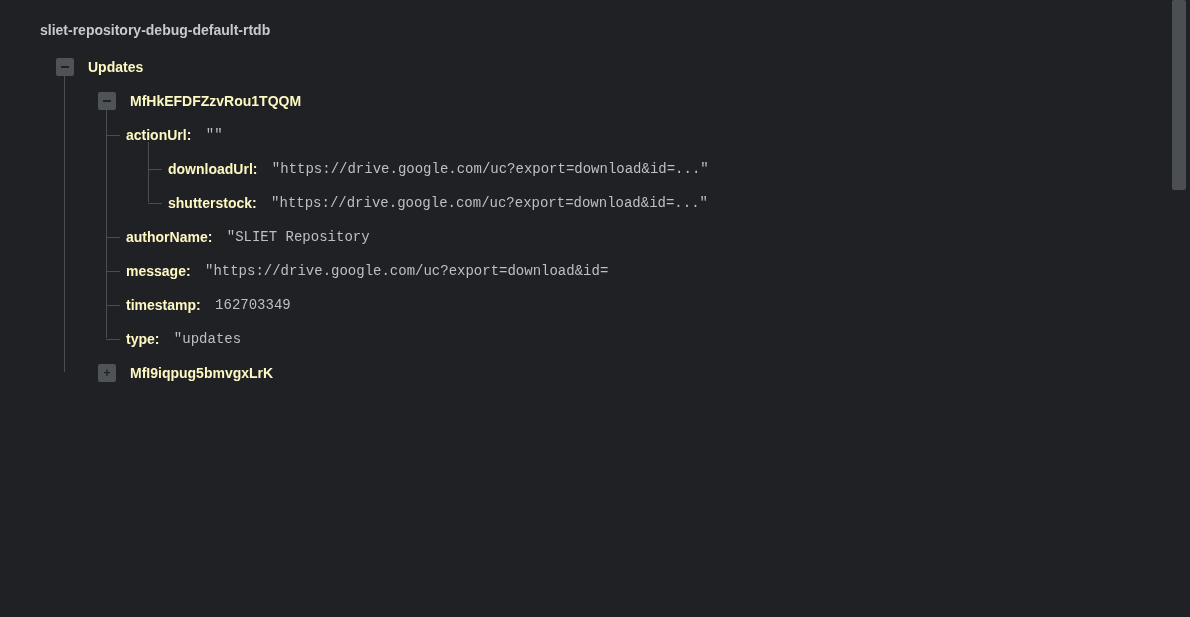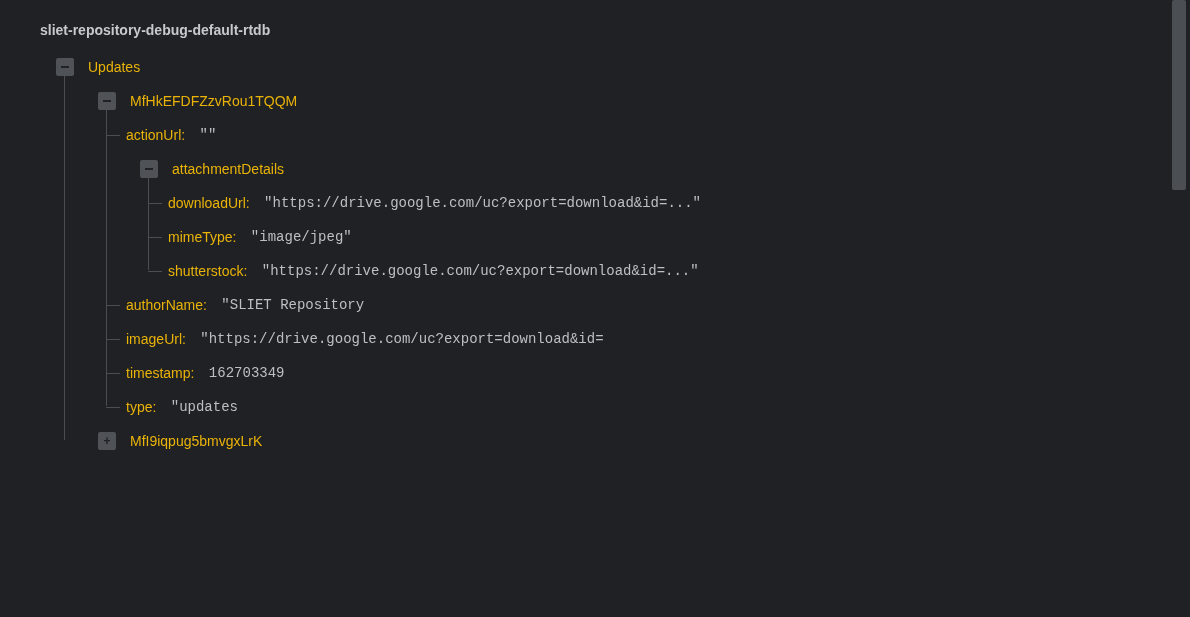--- a/index.html
+++ b/index.html
@@ -49,22 +49,22 @@
     font-weight: bold;
     color: #202124;
     line-height: 1;
     flex-shrink: 0;
     position: relative;
     z-index: 2;
   }
   .toggle.plus::before { content: "+"; }
   .toggle.minus::before { content: ""; display:block; width:8px; height:2px; background:#202124; }
   .key {
-    font-weight: 400;
-    color: #eab308;
+    font-weight: 700;
+    color: #fef9c3;
   }
   .key::after { content: ":"; padding-right: 6px; }
   .key.nocolons::after { content: ""; }
   .val {
     font-family: "Menlo","Consolas","Liberation Mono",monospace;
     color: #bdbfc1;
     white-space: pre;
   }
   .children {
     position: relative;
@@ -118,54 +118,44 @@
             <span class="key nocolons">MfHkEFDFZzvRou1TQQM</span>
           </div>
           <ul class="children">
             <li class="node leaf">
               <div class="row">
                   <span class="key">actionUrl</span>
                   <span class="val"> ""</span>
                 </div>
             </li>
             <li class="node">
-              <div class="row">
-                <span class="toggle minus"></span>
-                <span class="key nocolons">attachmentDetails</span>
-              </div>
               <ul class="children">
                 <li class="node leaf">
                     <div class="row">
                       <span class="key">downloadUrl</span>
                       <span class="val"> "https://drive.google.com/uc?export=download&amp;id=..."</span>
-                    </div>
-                  </li>
-                <li class="node leaf">
-                    <div class="row">
-                      <span class="key">mimeType</span>
-                      <span class="val"> "image/jpeg"</span>
                     </div>
                   </li>
                 <li class="node leaf">
                     <div class="row">
                       <span class="key">shutterstock</span>
                       <span class="val"> "https://drive.google.com/uc?export=download&amp;id=..."</span>
                     </div>
                   </li>
               </ul>
             </li>
             <li class="node leaf">
                 <div class="row">
                   <span class="key">authorName</span>
                   <span class="val"> "SLIET Repository</span>
                 </div>
               </li>
             <li class="node leaf">
                 <div class="row">
-                  <span class="key">imageUrl</span>
+                  <span class="key">message</span>
                   <span class="val"> "https://drive.google.com/uc?export=download&amp;id=</span>
                 </div>
               </li>
             <li class="node leaf">
                 <div class="row">
                   <span class="key">timestamp</span>
                   <span class="val"> 162703349</span>
                 </div>
               </li>
             <li class="node leaf">

